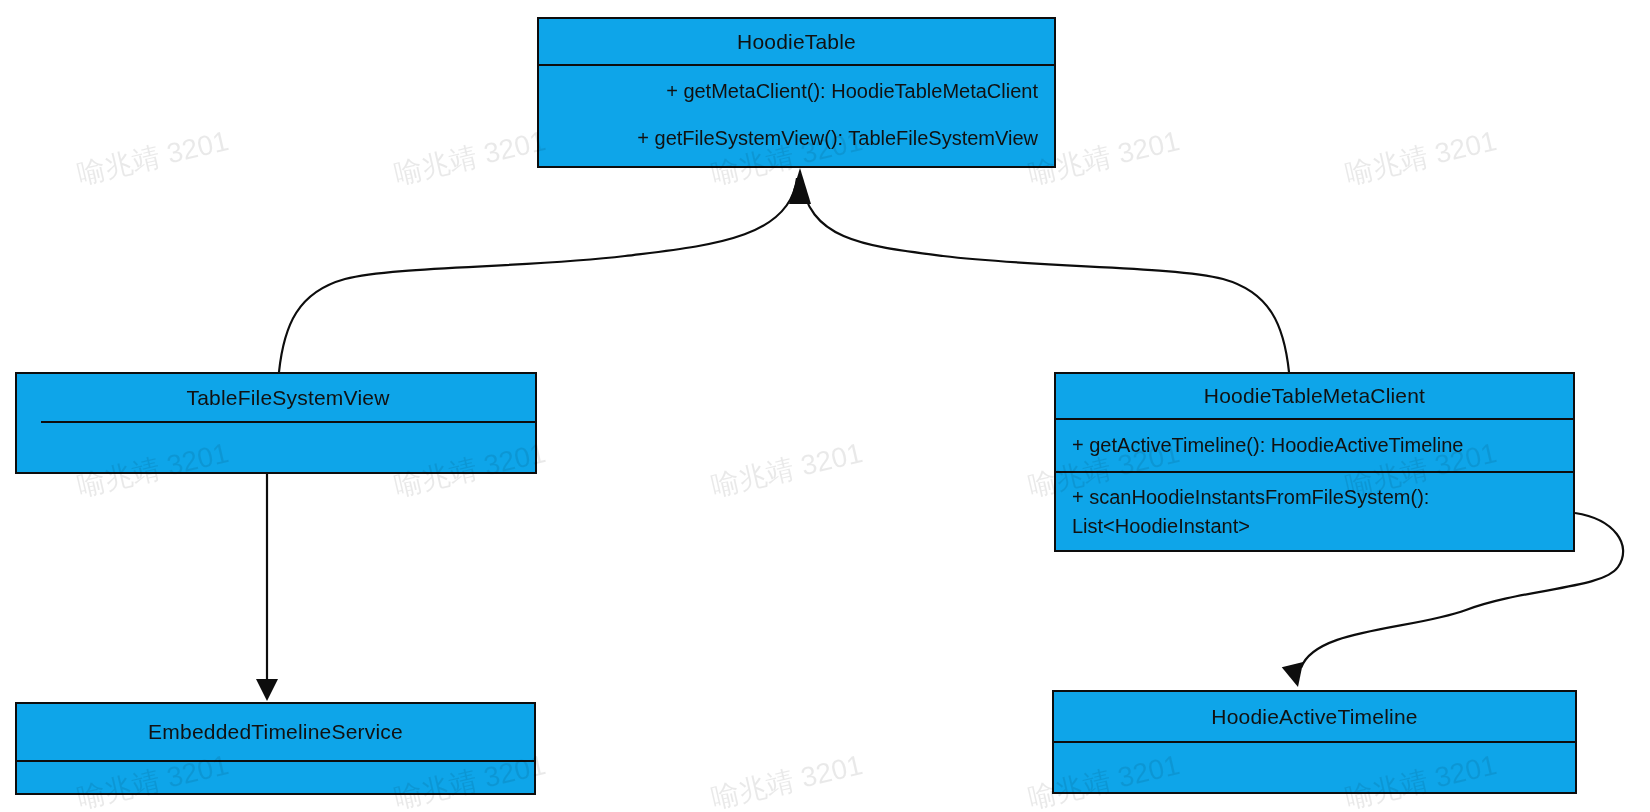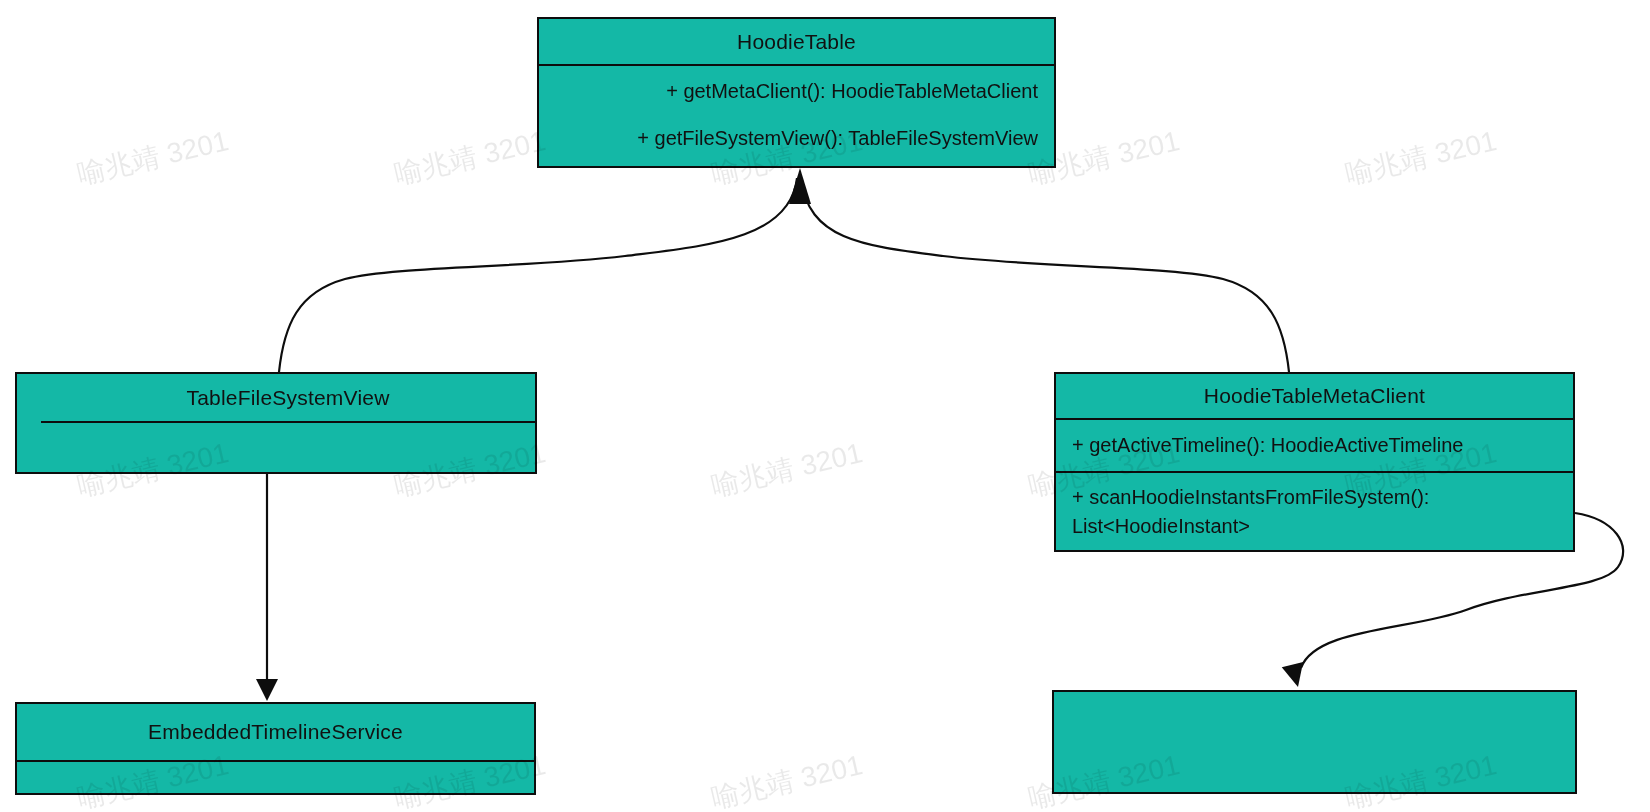--- a/index.html
+++ b/index.html
@@ -9,21 +9,21 @@
     height: 812px;
     background: #ffffff;
     overflow: hidden;
     font-family: "Liberation Sans", sans-serif;
     color: #111111;
   }
   .class-box {
     position: absolute;
     box-sizing: border-box;
     border: 2px solid #0d0d0d;
-    background: #14b8a6;
+    background: #0ea5e9;
     z-index: 2;
   }
   .class-title {
     box-sizing: border-box;
     border-bottom: 2px solid #0d0d0d;
     display: flex;
     align-items: center;
     justify-content: center;
     font-size: 21px;
     letter-spacing: 0.2px;
@@ -90,20 +90,21 @@
     <div class="compartment bordered centered" style="height:53px;">+ getActiveTimeline(): HoodieActiveTimeline</div>
     <div class="compartment wrap-body" style="height:77px;">+ scanHoodieInstantsFromFileSystem(): List&lt;HoodieInstant&gt;</div>
   </div>
 
   <div class="class-box" style="left:15px; top:702px; width:521px; height:93px;">
     <div class="class-title" style="height:58px;">EmbeddedTimelineService</div>
     <div class="compartment" style="height:39px;"></div>
   </div>
 
   <div class="class-box" style="left:1052px; top:690px; width:525px; height:104px;">
+    <div class="class-title" style="height:51px;">HoodieActiveTimeline</div>
     <div class="compartment" style="height:49px;"></div>
   </div>
 
   <svg id="connector-layer" viewBox="0 0 1650 812" xmlns="http://www.w3.org/2000/svg">
 
     <path d="M 279 372 C 284 325, 298 292, 345 279 C 395 266, 525 268, 625 256 C 705 246, 790 240, 797 178" fill="none" stroke="#0d0d0d" stroke-width="2.2"></path>
 
     <path d="M 1289 372 C 1284 325, 1270 292, 1223 279 C 1173 266, 1043 268, 943 256 C 863 246, 808 240, 801 178" fill="none" stroke="#0d0d0d" stroke-width="2.2"></path>
 
     <polygon points="800,168 789,204 811,204" fill="#0d0d0d"></polygon>

